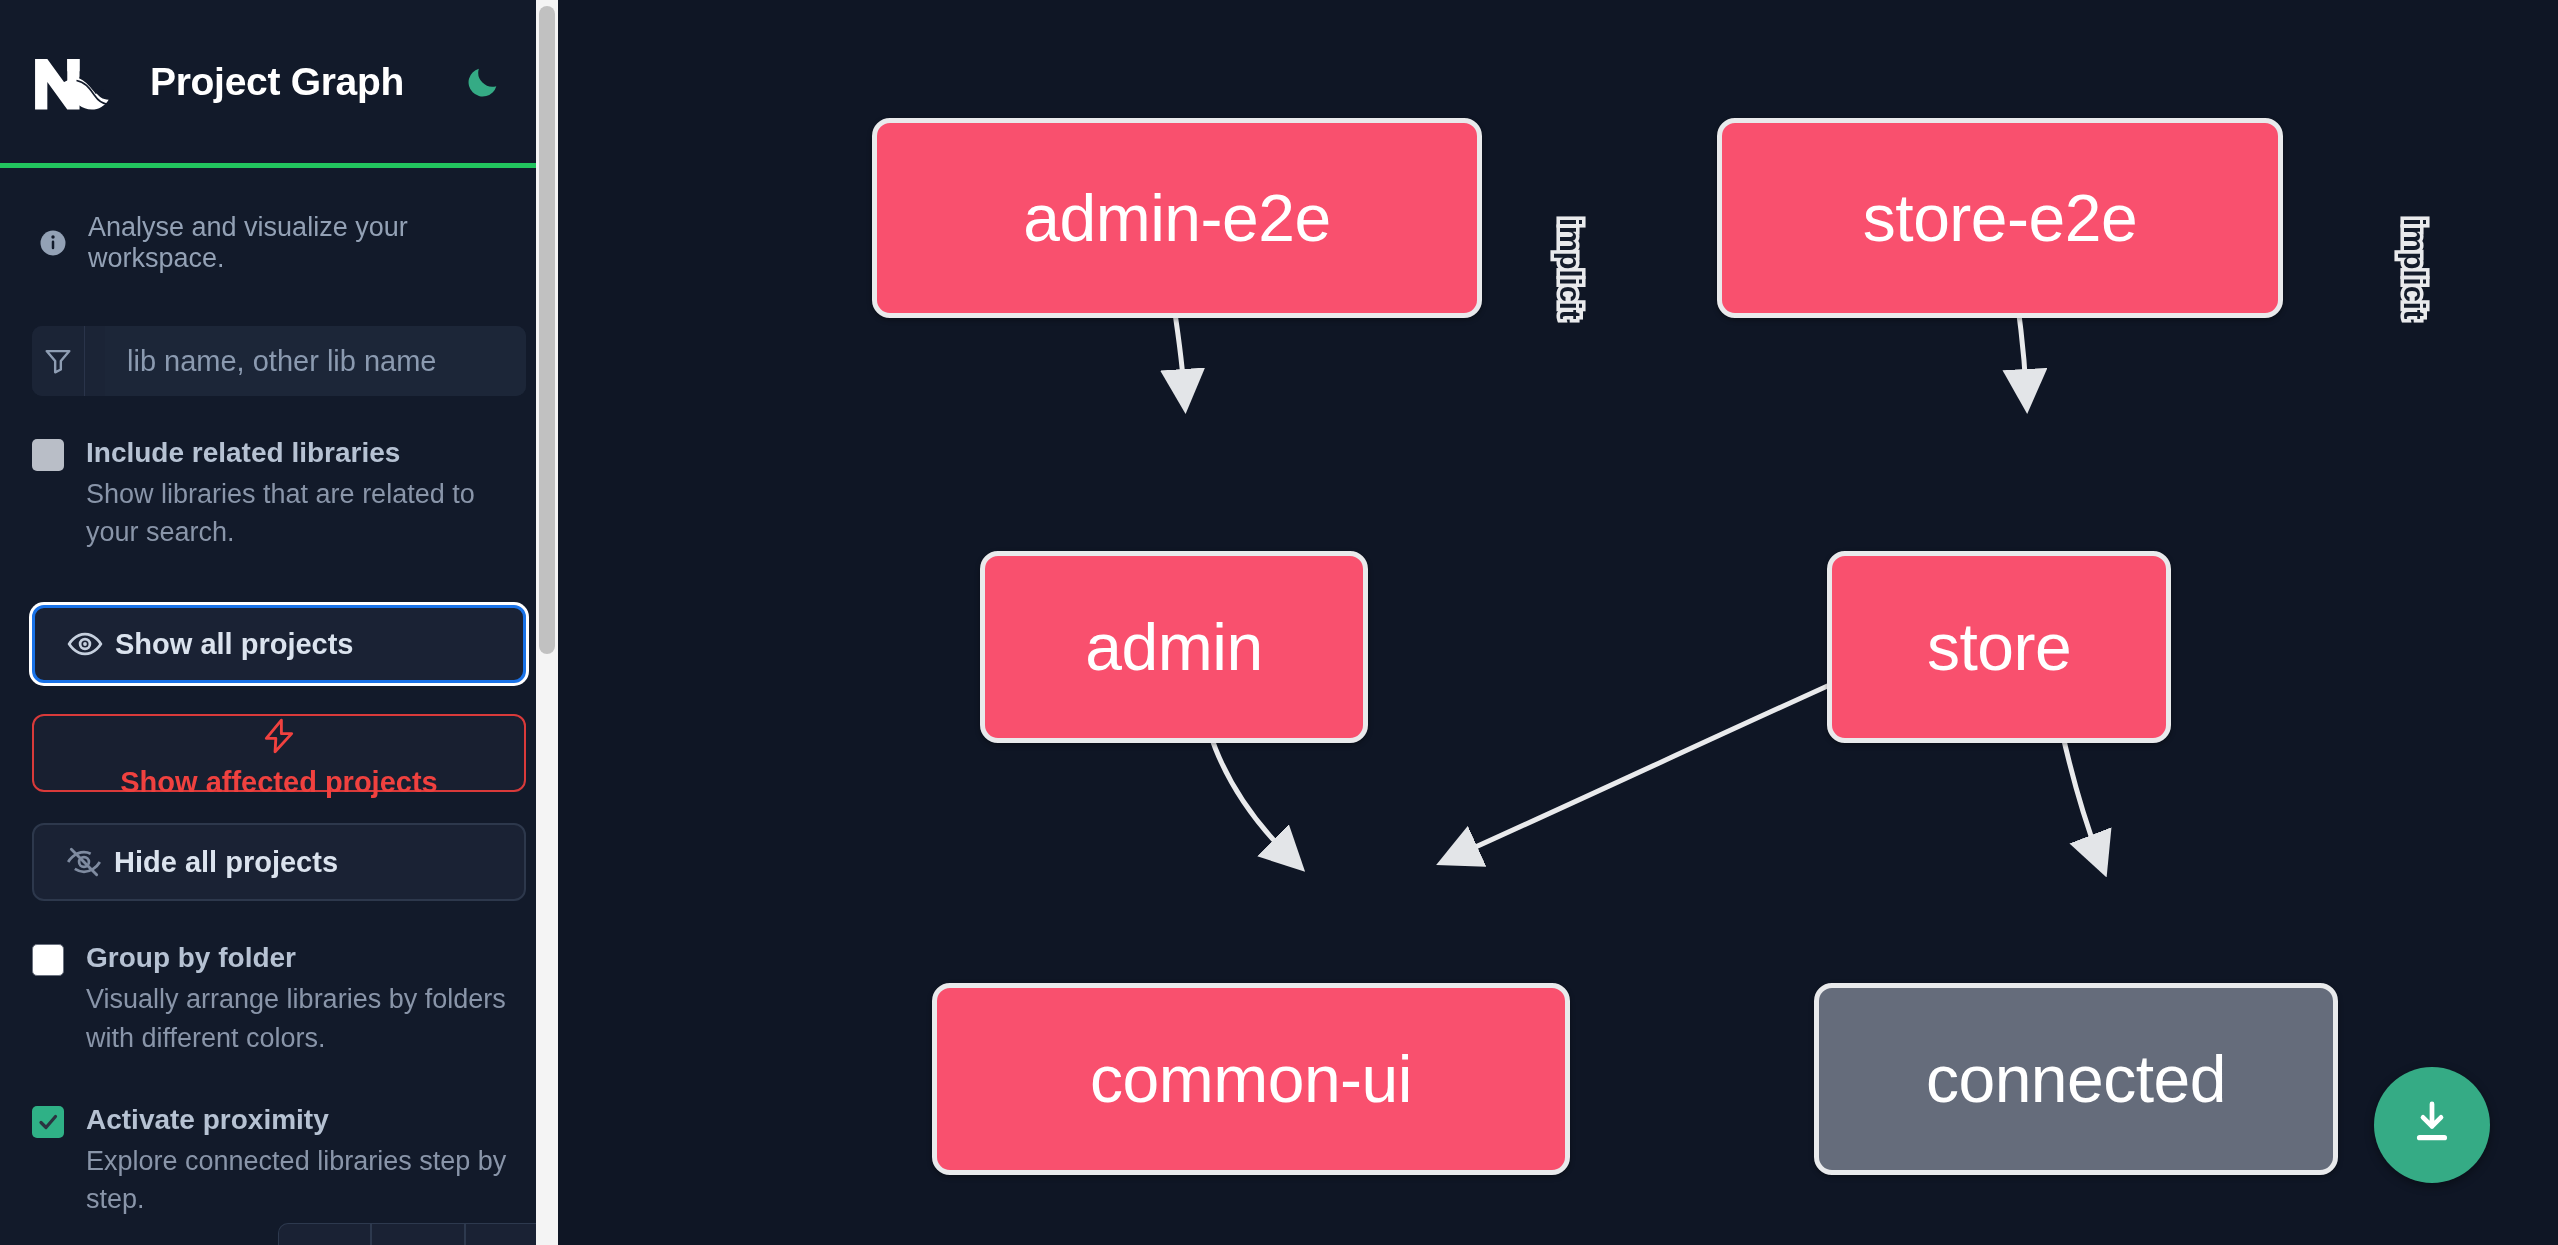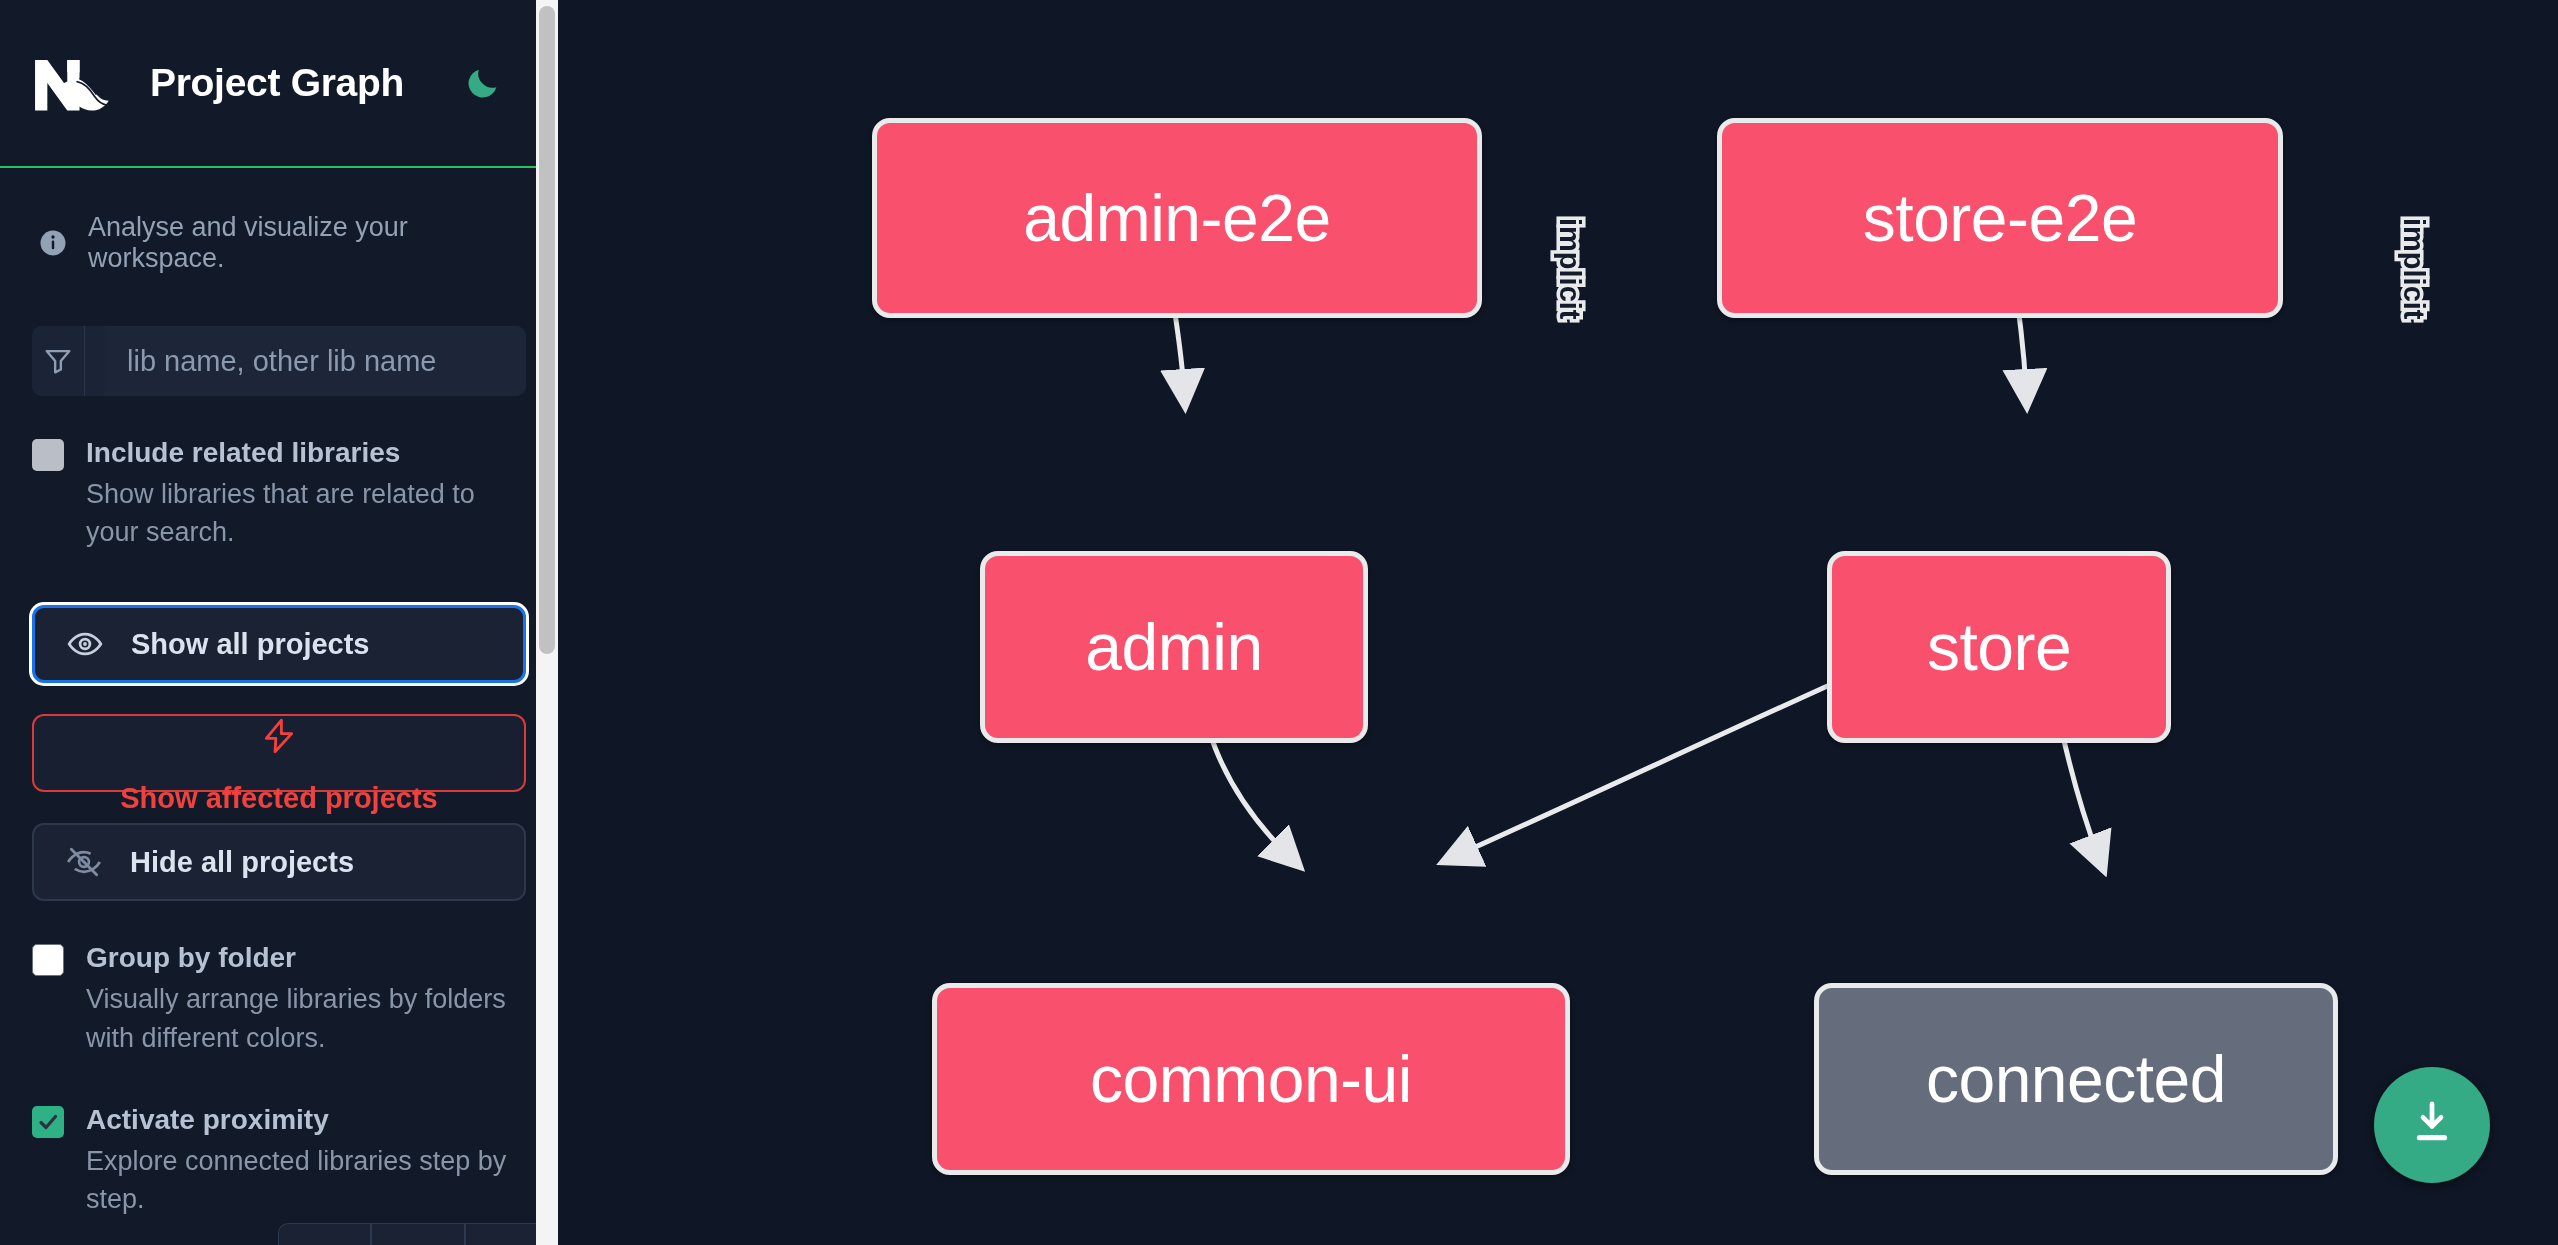--- a/index.html
+++ b/index.html
@@ -16,21 +16,21 @@
     position: relative;
     width: 558px; height: 1245px;
     background: #121a2a;
     flex: 0 0 558px;
     overflow: hidden;
   }
   .sidebar-header {
     height: 168px;
     display: flex; align-items: center;
     padding: 0 32px;
-    border-bottom: 2px solid #22c55e;
+    border-bottom: 5px solid #22c55e;
     gap: 26px;
   }
   .nx-logo { width: 92px; height: 62px; flex: 0 0 auto; }
   .app-title {
     font-size: 39px; font-weight: 700; color: #ffffff;
     letter-spacing: -0.3px; white-space: nowrap;
   }
   .moon-btn {
     width: 46px; height: 46px; margin-left: 30px;
     display: flex; align-items: center; justify-content: center;
@@ -84,21 +84,21 @@
   }
   .cb-desc {
     font-size: 27px; color: #8995a9; line-height: 1.42; margin-top: 3px;
     max-width: 450px;
   }
 
   
   .actions { margin: 54px 32px 0 32px; display: flex; flex-direction: column; gap: 31px; }
   .act-btn {
     height: 78px; border-radius: 12px;
-    display: flex; align-items: center; gap: 26px;
+    display: flex; align-items: center; gap: 10px;
     padding: 0 30px; cursor: pointer;
     background: #1a2234;
     font-size: 29px; font-weight: 700;
   }
   .act-btn.primary {
     border: 3px solid #1a73e8;
     box-shadow: 0 0 0 3px #ffffff;
     color: #dbe3ee;
   }
   .act-btn.danger { border: 2px solid #d93a3a; color: #f0413f; background: #181f30; flex-direction: column; }

